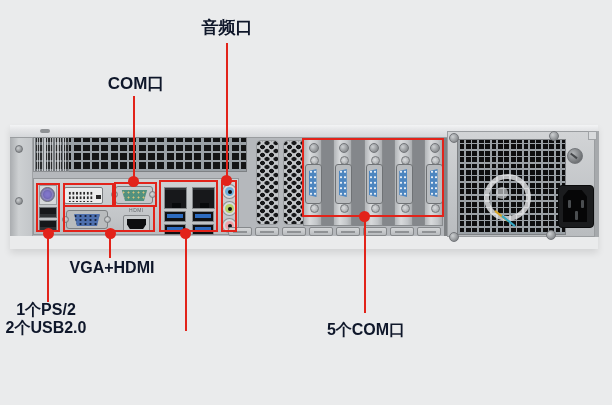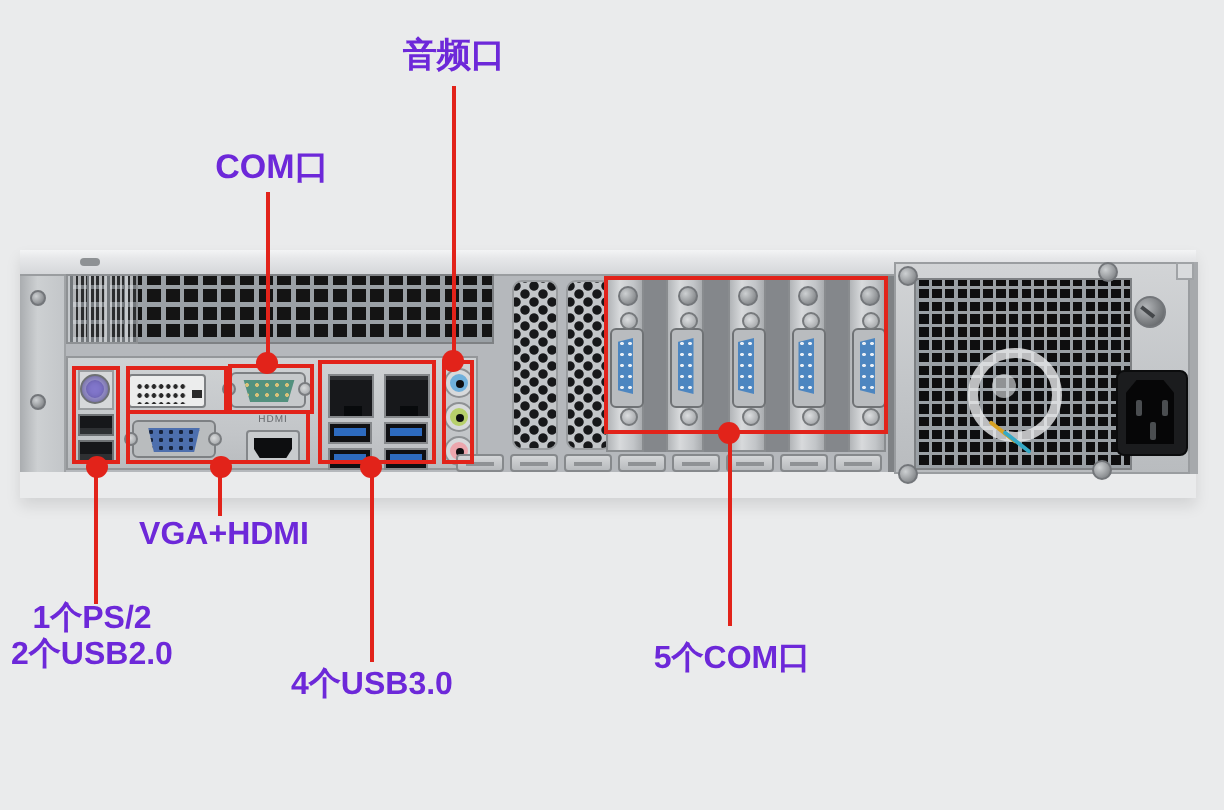--- a/index.html
+++ b/index.html
@@ -115,21 +115,21 @@
   .prong{position:absolute;width:3px;height:8px;background:#4a4d50;border-radius:1px;}
   .prong.pl{left:9px;top:14px;} .prong.pr{left:22px;top:14px;} .prong.pc{left:15.5px;top:25px;height:9px;width:3.5px;}
 
   .right-edge{left:585px;top:6px;width:4px;height:106px;background:#a6a9ac;}
   .tab-tr{left:578px;top:6px;width:9px;height:9px;background:#d9dbdd;border:1px solid #a0a3a6;}
 
   
   .redbox{border:2px solid #e2231a;z-index:6;}
   .redline{width:2px;background:#e2231a;z-index:6;}
   .reddot{width:11px;height:11px;border-radius:50%;background:#e2231a;z-index:7;}
-  .callout{z-index:8;color:#6d28d9;font-weight:600;text-align:center;white-space:nowrap;}
+  .callout{z-index:8;color:#0f172a;font-weight:600;text-align:center;white-space:nowrap;}
   .fs17{font-size:17px;line-height:20px;}
   .fs16{font-size:16px;line-height:18px;}
 
   #box-ps2{left:36px;top:183px;width:24px;height:49px;}
   #box-dvi{left:63px;top:183px;width:51px;height:24px;}
   #box-vga{left:63px;top:205px;width:92px;height:27px;}
   #box-com{left:114px;top:182px;width:43px;height:25px;}
   #box-lan{left:159px;top:180px;width:59px;height:52px;}
   #box-audio{left:221px;top:180px;width:16px;height:52px;}
   #box-com5{left:302px;top:138px;width:142px;height:79px;}
@@ -325,15 +325,14 @@
 <div class="abs callout fs17" id="lab-audio">音频口</div>
 <div class="abs callout fs17" id="lab-com">COM口</div>
 <div class="abs callout fs16" id="lab-video">
   <div>VGA+HDMI</div>
 </div>
 <div class="abs callout fs16" id="lab-ps2">
   <div>1个PS/2</div>
   <div>2个USB2.0</div>
 </div>
 <div class="abs callout fs16" id="lab-lan">
-  <div>4个USB3.0</div>
 </div>
 <div class="abs callout fs16" id="lab-com5">5个COM口</div>
 
 </body></html>

